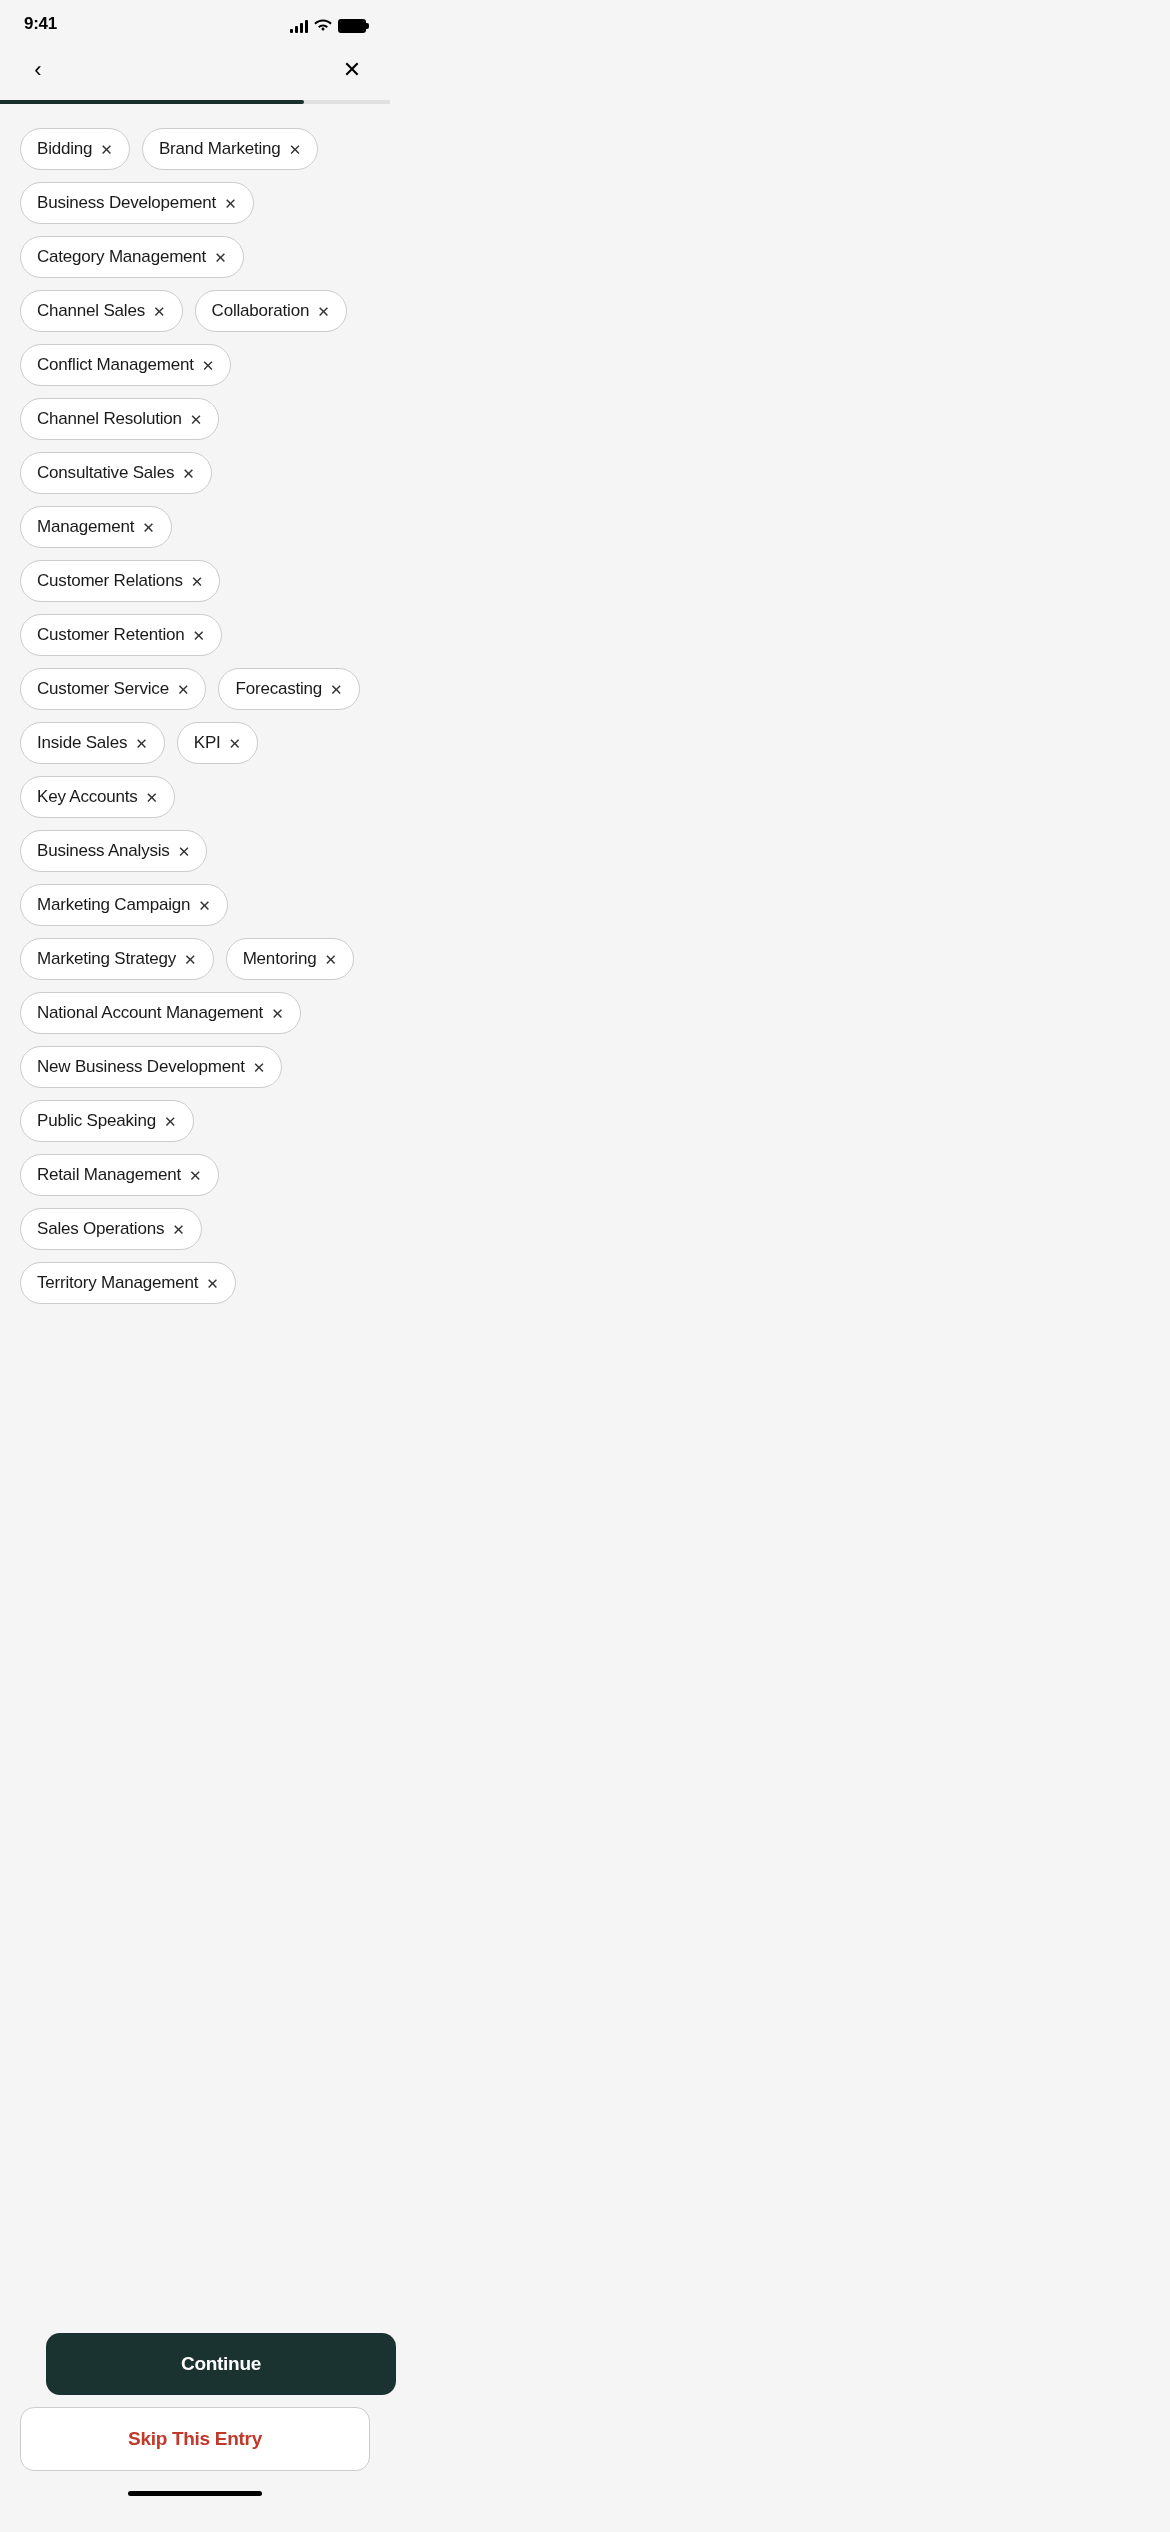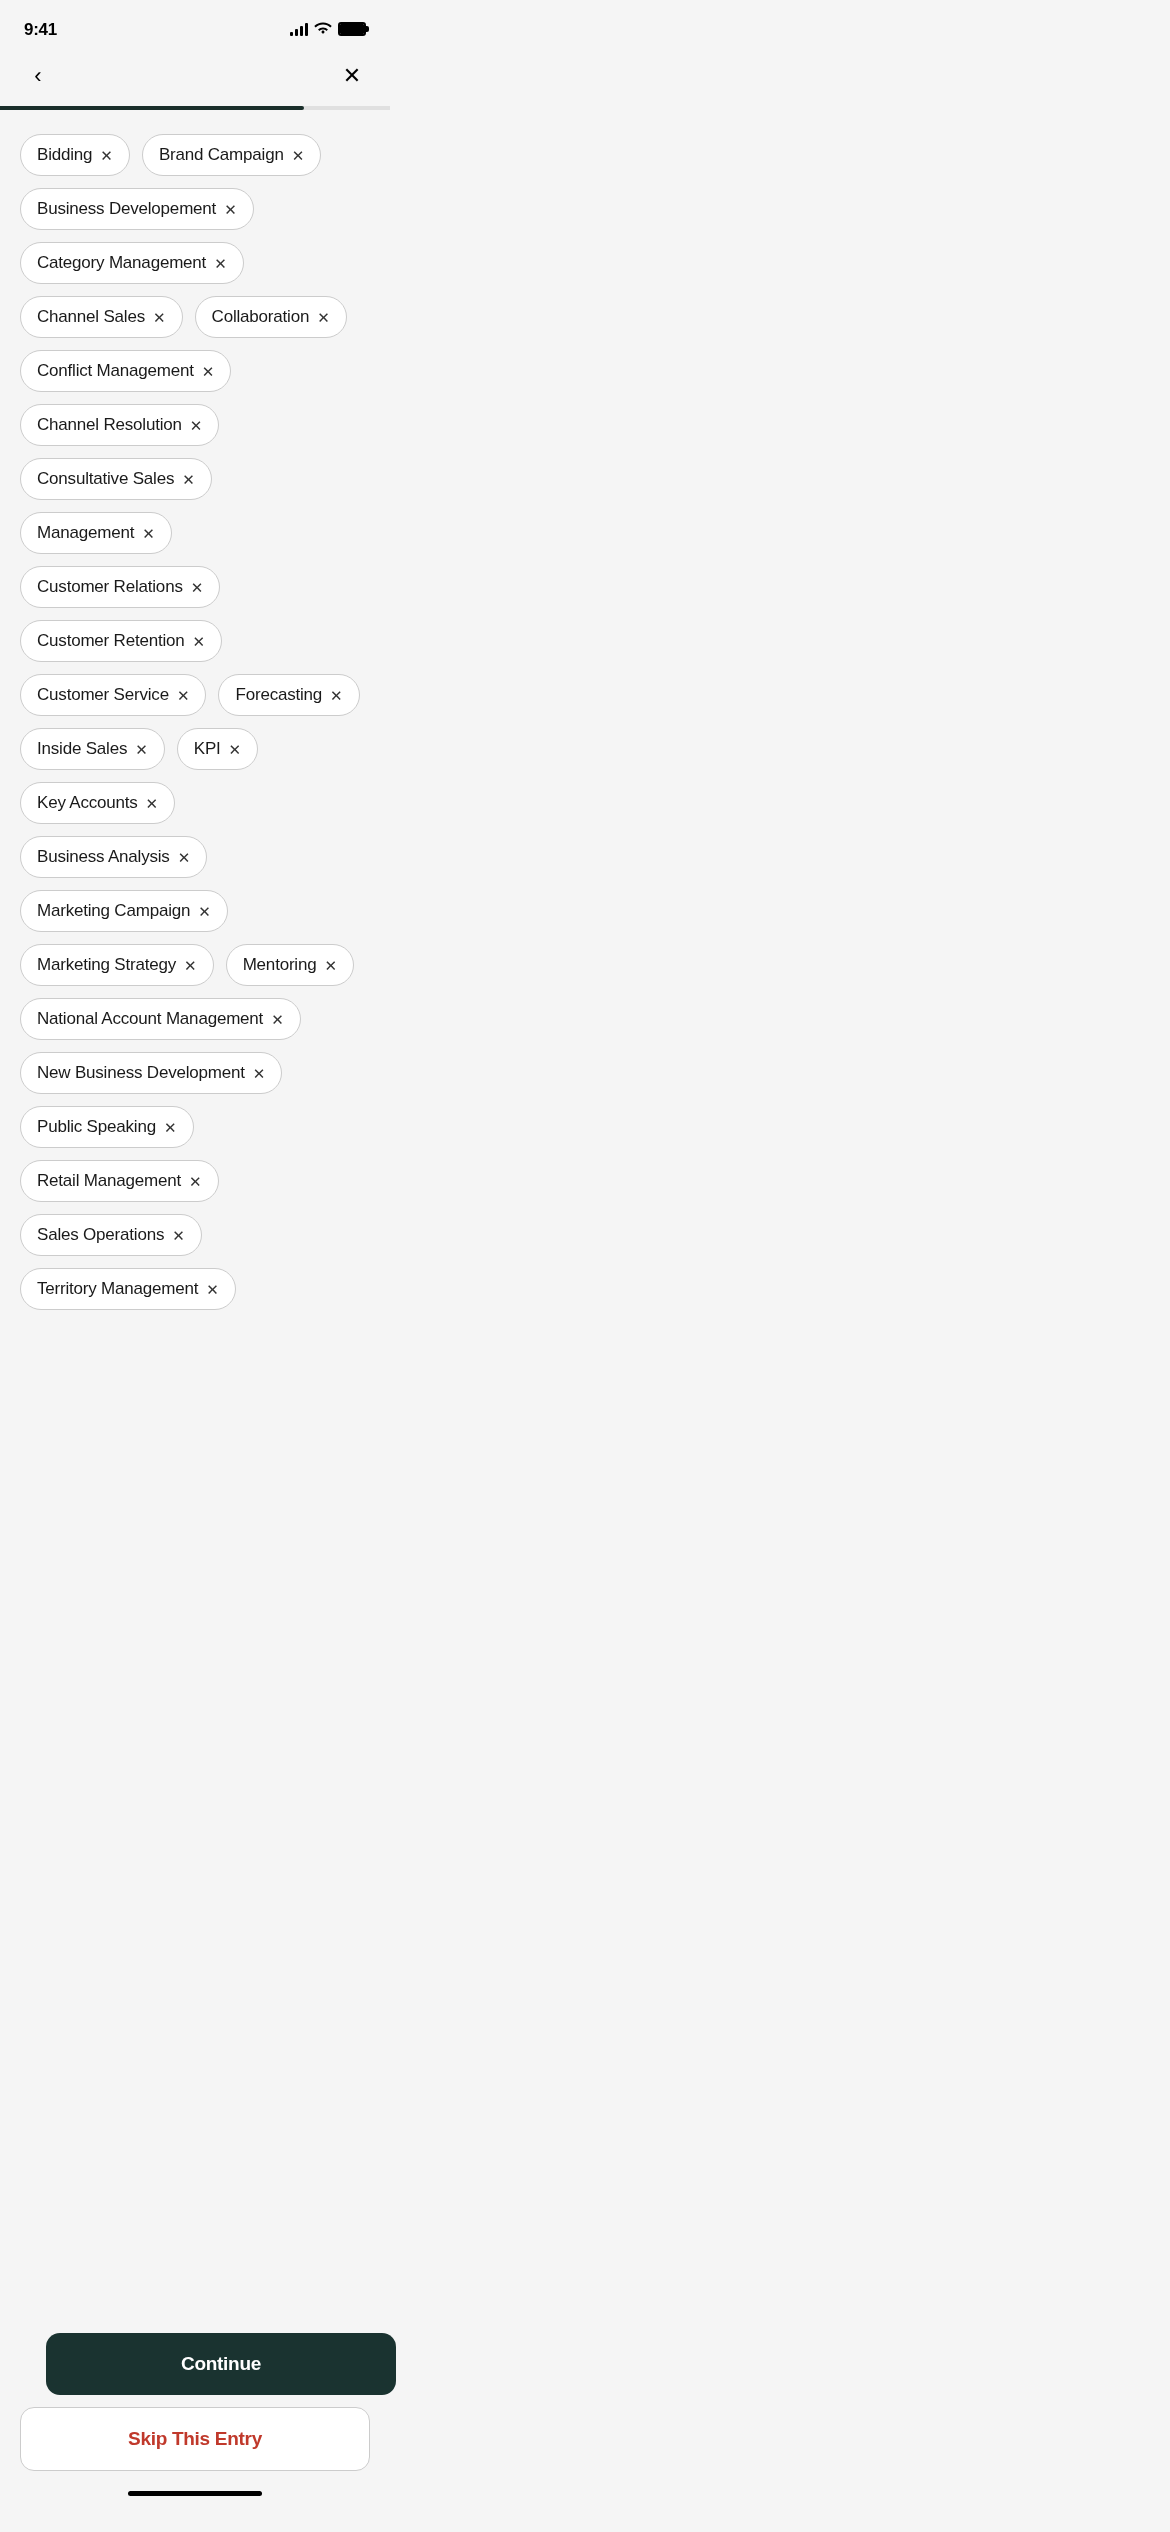--- a/index.html
+++ b/index.html
@@ -14,22 +14,22 @@
       background: #f5f5f5;
       width: 390px;
       min-height: 844px;
       position: relative;
       overflow-x: hidden;
     }
 
     .status-bar {
       display: flex;
       justify-content: space-between;
-      align-items: flex-start;
-      padding: 20px 24px 10px;
+      align-items: flex-end;
+      padding: 14px 24px 10px;
       background: #f5f5f5;
     }
 
     .status-time {
       font-size: 17px;
       font-weight: 600;
       color: #000;
       letter-spacing: -0.3px;
     }
 
@@ -239,21 +239,21 @@
   <div class="progress-bar-fill" style="width: 78%"></div>
 </div>
 
 <div class="content-area">
   <div class="tags-container" id="tags-container">
   <div class="tag-chip">
         <span class="tag-label">Bidding</span>
         <span class="tag-close">✕</span>
       </div>
       <div class="tag-chip">
-        <span class="tag-label">Brand Campaign</span>
+        <span class="tag-label">Brand Marketing</span>
         <span class="tag-close">✕</span>
       </div>
       <div class="tag-chip">
         <span class="tag-label">Business Developement</span>
         <span class="tag-close">✕</span>
       </div>
       <div class="tag-chip">
         <span class="tag-label">Category Management</span>
         <span class="tag-close">✕</span>
       </div>

